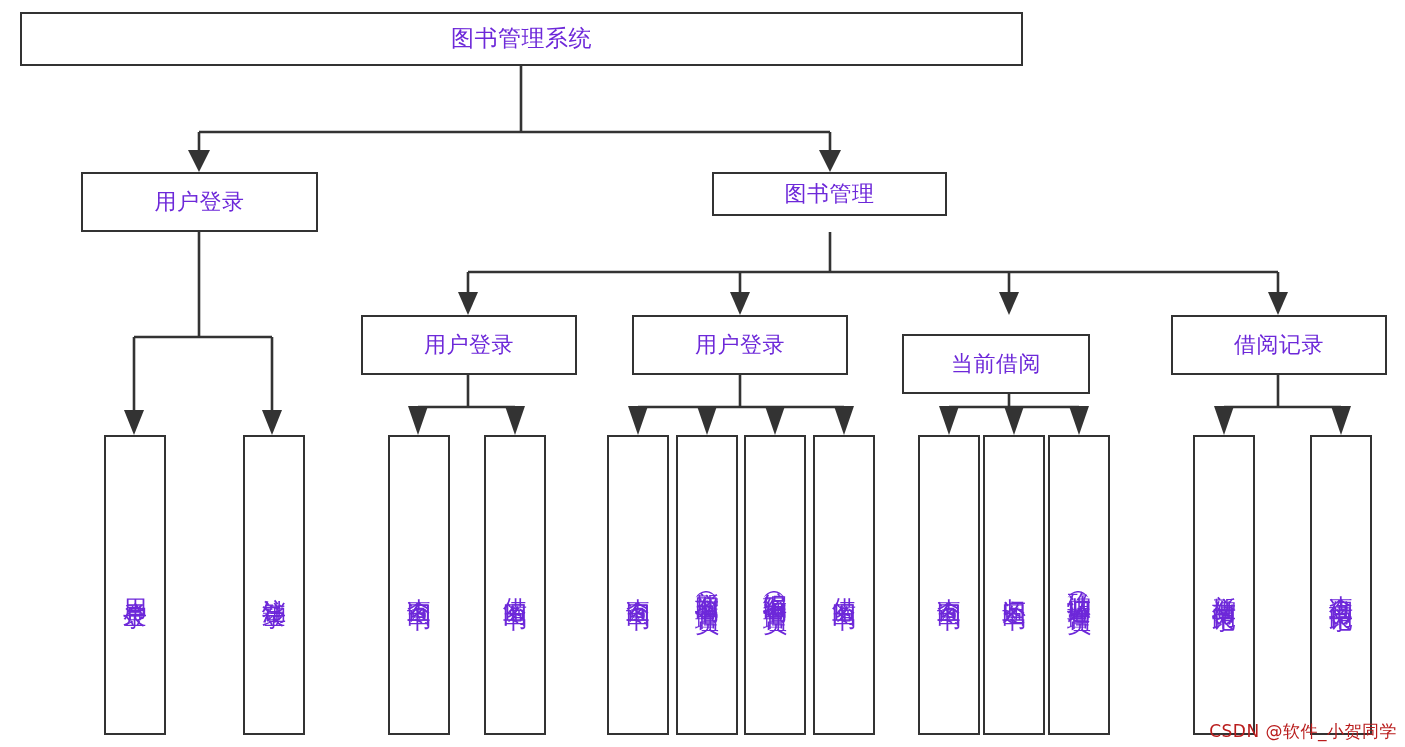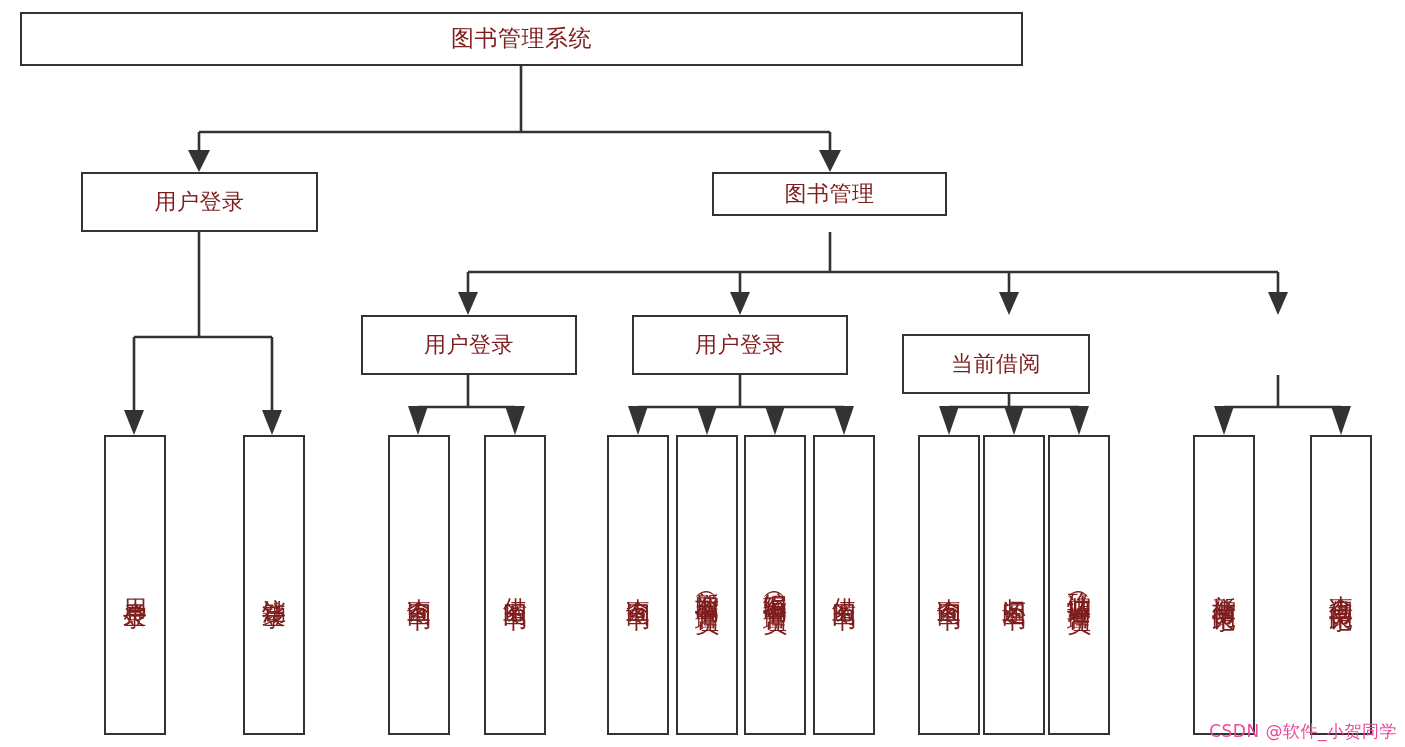--- a/index.html
+++ b/index.html
@@ -26,21 +26,21 @@
     height: 747px;
   }
   .node {
     position: absolute;
     box-sizing: border-box;
     border: 2px solid #333333;
     background: #ffffff;
     display: flex;
     align-items: center;
     justify-content: center;
-    color: #7f1d1d;
+    color: #6d28d9;
   }
   .node-label {
     display: block;
     text-align: center;
     line-height: 1.18;
     white-space: pre;
   }
   
   .node.h .node-label {
     font-size: 22px;
@@ -62,21 +62,21 @@
     line-height: 1.0;
     letter-spacing: 3px;
     white-space: normal;
     max-height: 100%;
   }
   #watermark {
     position: absolute;
     right: 8px;
     bottom: 4px;
     font-size: 17px;
-    color: #ec4899;
+    color: #b91c1c;
     letter-spacing: 0.5px;
     white-space: nowrap;
     user-select: none;
   }
 </style>
 </head>
 <body>
 
 <div id="diagram-root">
 
@@ -171,20 +171,23 @@
 
   <div class="node h" style="left:361px; top:315px; width:216px; height:60px;">
     <span class="node-label">用户登录</span>
   </div>
   <div class="node h" style="left:632px; top:315px; width:216px; height:60px;">
     <span class="node-label">用户登录</span>
   </div>
   <div class="node h" style="left:902px; top:334px; width:188px; height:60px;">
     <span class="node-label">当前借阅</span>
   </div>
+  <div class="node h" style="left:1171px; top:315px; width:216px; height:60px;">
+    <span class="node-label">借阅记录</span>
+  </div>
 
   <div class="node v" style="left:104px; top:435px; width:62px; height:300px;">
     <span class="node-label">用户登录</span>
   </div>
   <div class="node v" style="left:243px; top:435px; width:62px; height:300px;">
     <span class="node-label">注销登录</span>
   </div>
 
   <div class="node v" style="left:388px; top:435px; width:62px; height:300px;">
     <span class="node-label">查询图书</span>

